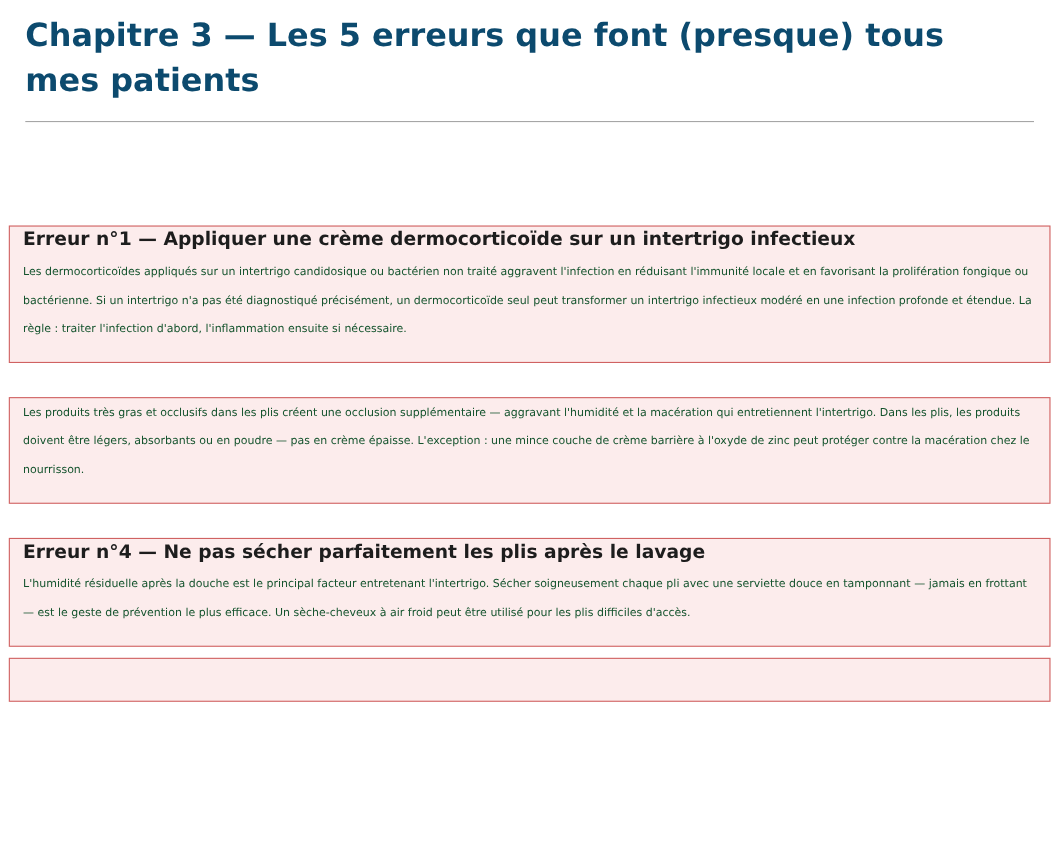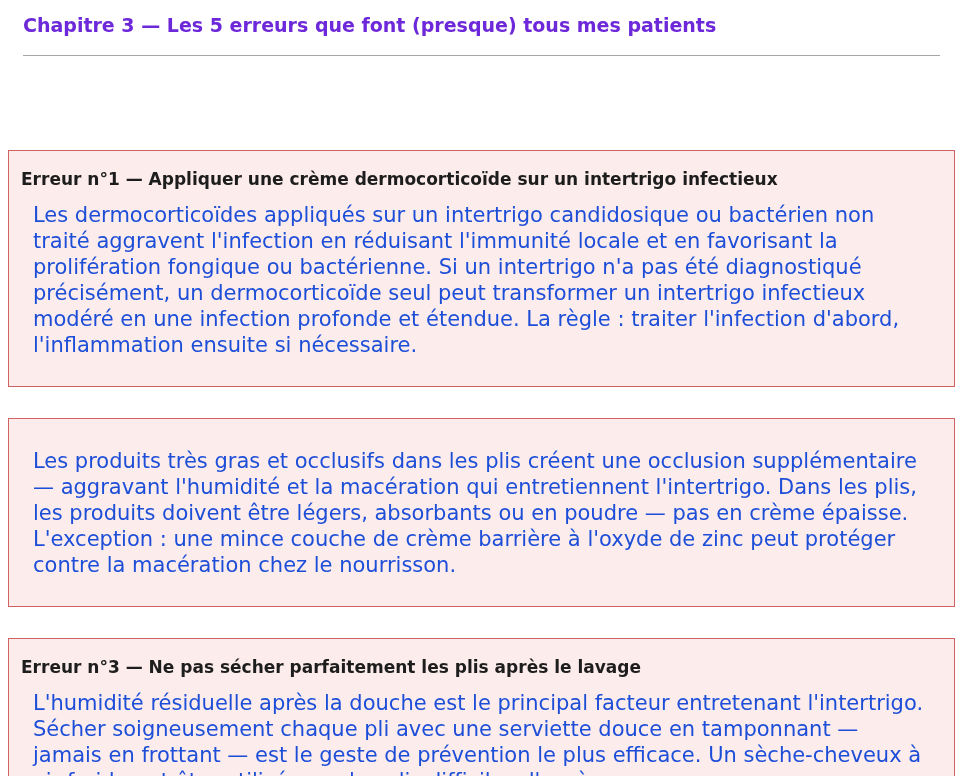--- a/index.html
+++ b/index.html
@@ -9,53 +9,53 @@
   }
   body {
     width: 963px;
     height: 776px;
     overflow: hidden;
     font-family: "DejaVu Sans", "Liberation Sans", sans-serif;
   }
   .page-title {
     margin: 12px 23px 0 23px;
     max-width: 880px;
-    font-size: 19px;
+    font-size: 29px;
     line-height: 1.42;
     font-weight: bold;
-    color: #6d28d9;
+    color: #0c4a6e;
   }
   .title-rule {
     border: none;
     border-top: 1px solid #a6a6a6;
     margin: 16px 23px 0 23px;
     height: 0;
   }
   .cards {
     margin-top: 94px;
   }
   .error-card {
     margin: 0 8px 31px 8px;
     background: #fcecec;
     border: 1px solid #d06262;
-    padding: 17px 12px 16px 12px;
+    padding: 1px 12px 16px 12px;
     box-sizing: border-box;
   }
   .error-card h2 {
     margin: 0 0 6px 0;
     font-size: 17px;
     line-height: 22px;
     font-weight: bold;
     color: #1d1d1d;
   }
   .error-card p {
-    margin: 12px;
-    font-size: 21px;
+    margin: 0;
+    font-size: 10px;
     line-height: 26px;
-    color: #1d4ed8;
+    color: #14532d;
   }
   .error-card.partial {
     margin-top: -21px;
     height: 40px;
     padding: 0;
   }
 </style>
 </head>
 <body>
 
@@ -70,21 +70,21 @@
     <section class="error-card">
       <h2>Erreur n°1 — Appliquer une crème dermocorticoïde sur un intertrigo infectieux</h2>
       <p>Les dermocorticoïdes appliqués sur un intertrigo candidosique ou bactérien non traité aggravent l'infection en réduisant l'immunité locale et en favorisant la prolifération fongique ou bactérienne. Si un intertrigo n'a pas été diagnostiqué précisément, un dermocorticoïde seul peut transformer un intertrigo infectieux modéré en une infection profonde et étendue. La règle : traiter l'infection d'abord, l'inflammation ensuite si nécessaire.</p>
     </section>
 
     <section class="error-card">
       <p>Les produits très gras et occlusifs dans les plis créent une occlusion supplémentaire — aggravant l'humidité et la macération qui entretiennent l'intertrigo. Dans les plis, les produits doivent être légers, absorbants ou en poudre — pas en crème épaisse. L'exception : une mince couche de crème barrière à l'oxyde de zinc peut protéger contre la macération chez le nourrisson.</p>
     </section>
 
     <section class="error-card">
-      <h2>Erreur n°3 — Ne pas sécher parfaitement les plis après le lavage</h2>
+      <h2>Erreur n°4 — Ne pas sécher parfaitement les plis après le lavage</h2>
       <p>L'humidité résiduelle après la douche est le principal facteur entretenant l'intertrigo. Sécher soigneusement chaque pli avec une serviette douce en tamponnant — jamais en frottant — est le geste de prévention le plus efficace. Un sèche-cheveux à air froid peut être utilisé pour les plis difficiles d'accès.</p>
     </section>
 
     <section class="error-card partial"></section>
 
   </div>
 
 </div>
 
 </body></html>

